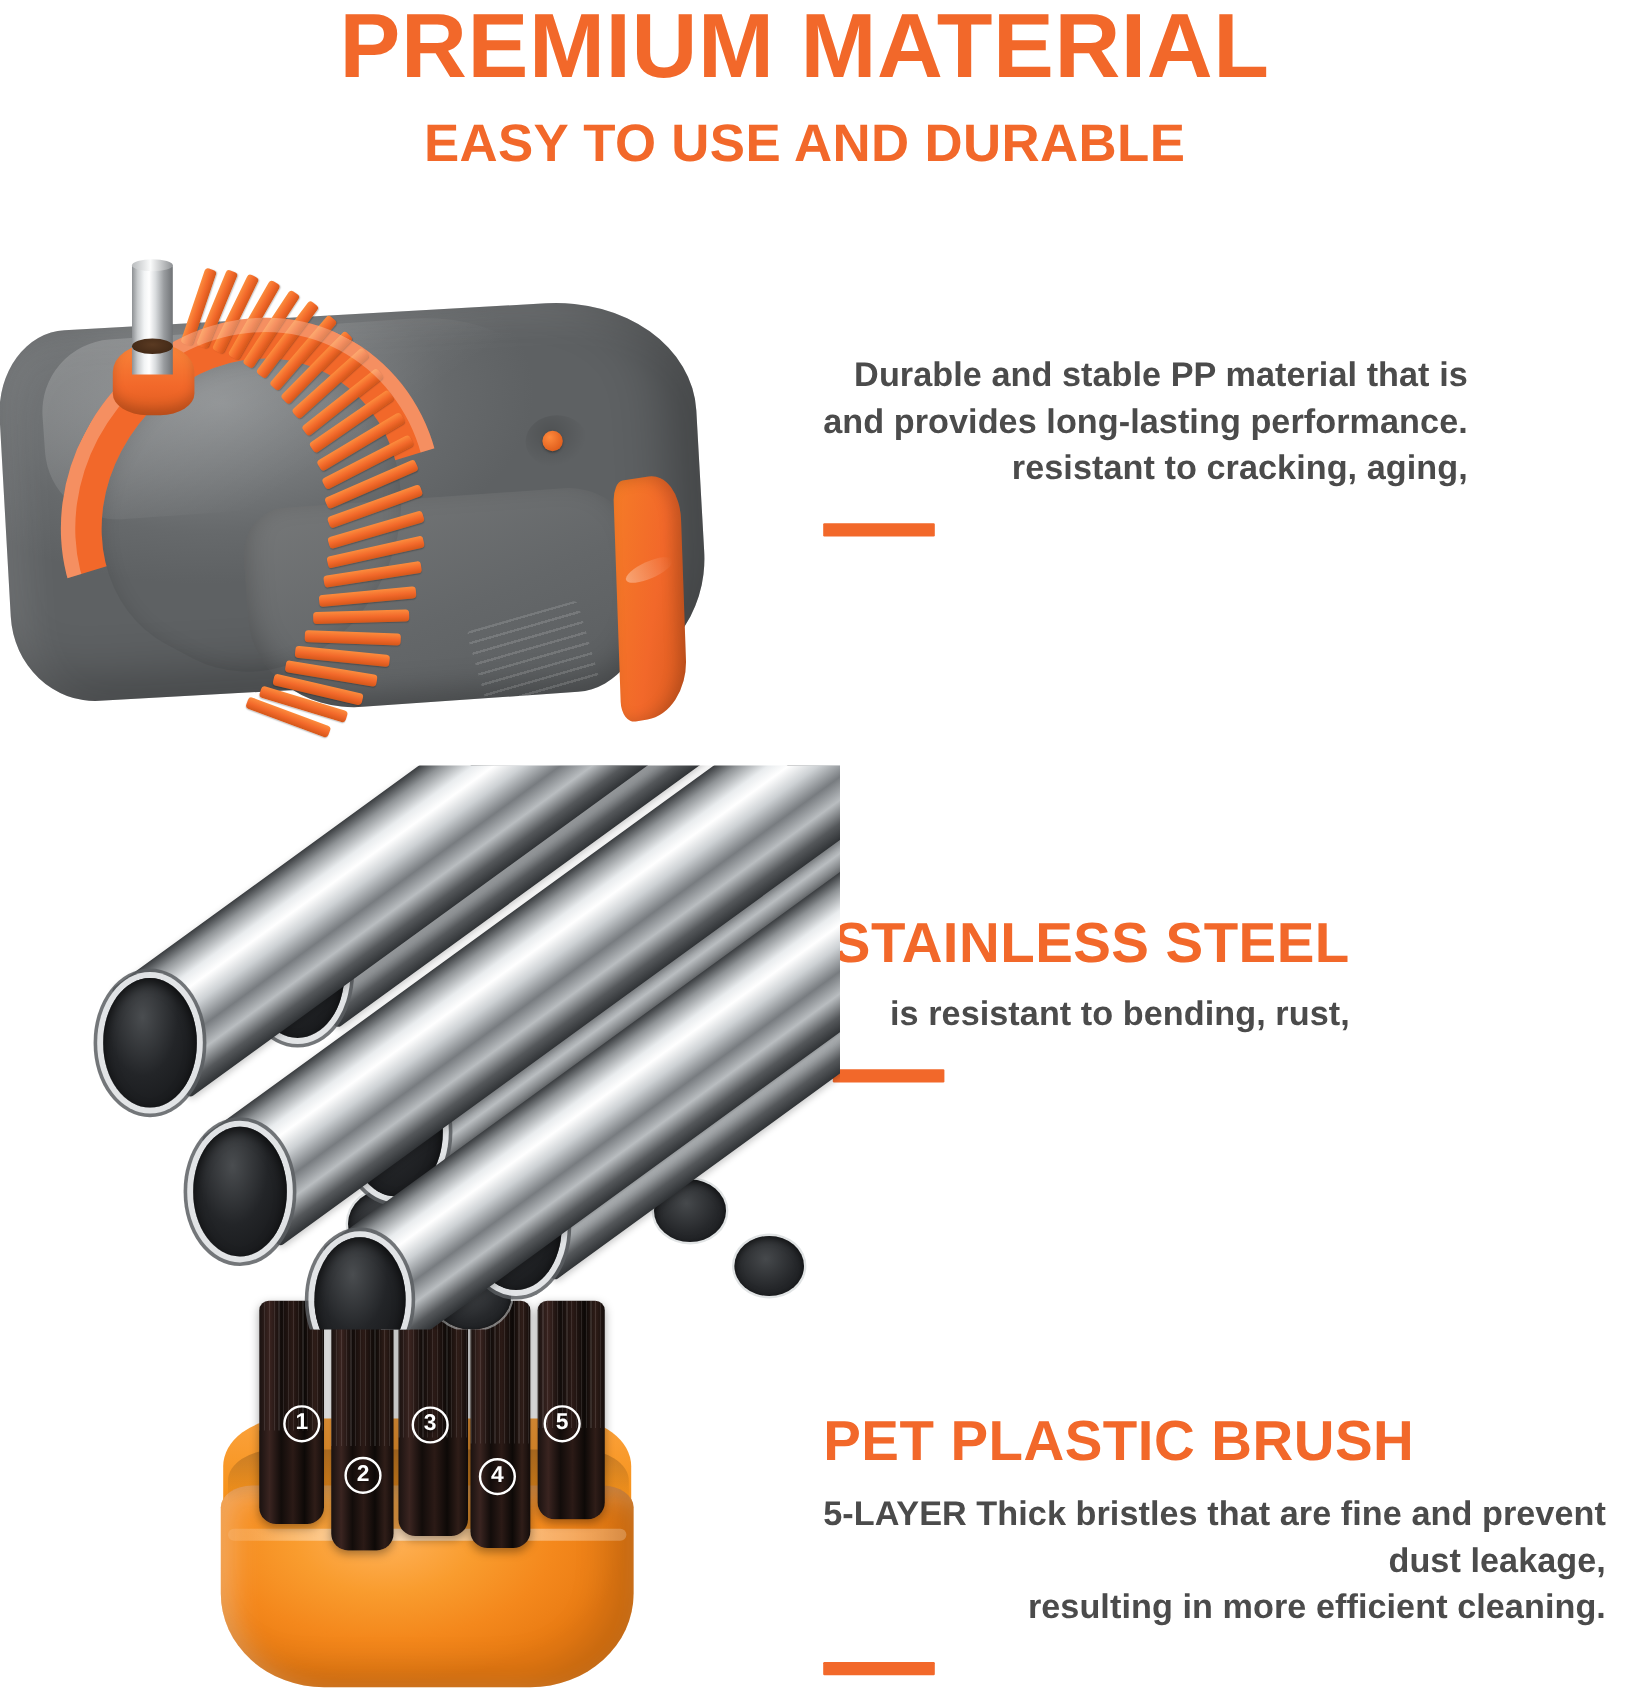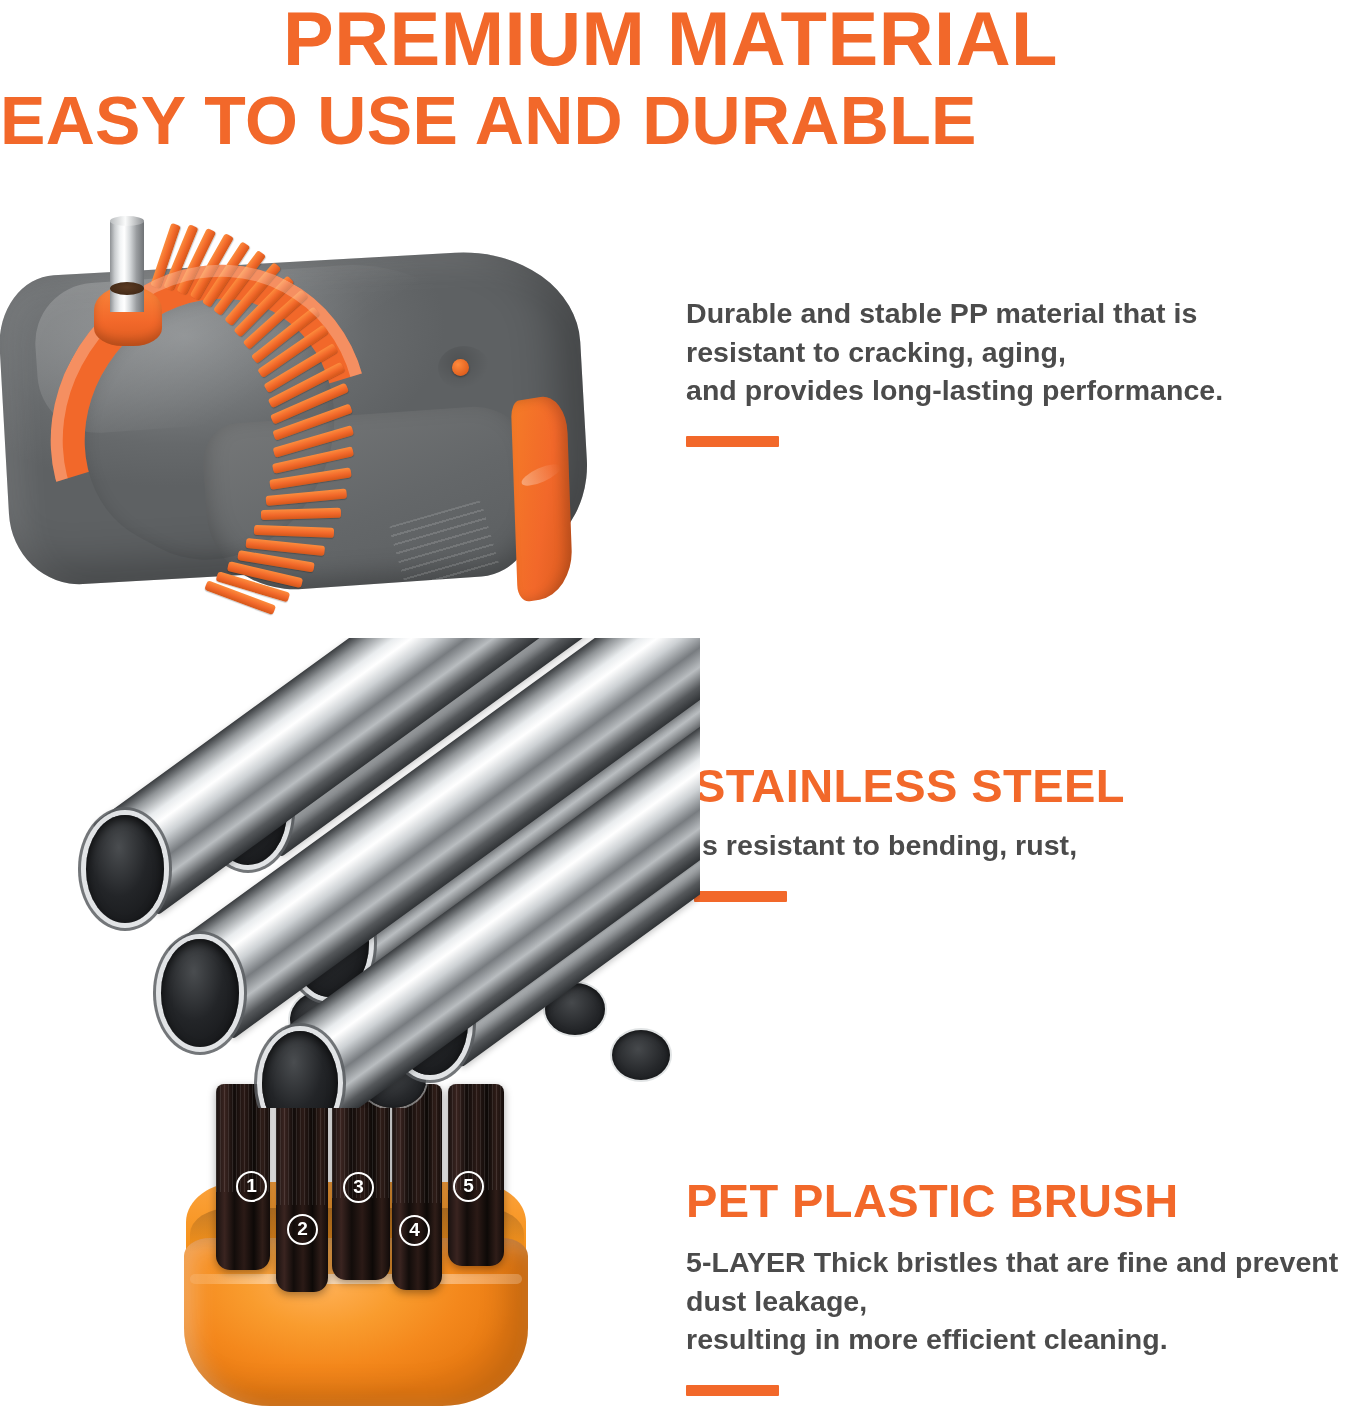--- a/index.html
+++ b/index.html
@@ -15,41 +15,41 @@
   
   .header { position:absolute; left:0; top:0; width:1371px; height:178px; }
   .header-title {
     position:absolute; left:0; top:-4px; width:1341px;
     text-align:center;
     font-size:76px; font-weight:bold; letter-spacing:0.5px;
     color:#F2682A; line-height:86px; white-space:nowrap;
   }
   .header-subtitle {
     position:absolute; left:0; top:84px; width:1341px;
-    text-align:left;
-    font-size:68px; font-weight:bold; letter-spacing:0.3px;
+    text-align:center;
+    font-size:44px; font-weight:bold; letter-spacing:0.3px;
     color:#F2682A; line-height:72px; white-space:nowrap;
   }
 
   
   .feature-row { position:absolute; left:0; width:1371px; }
   #row-1 { top:186px; height:440px; }
   #row-2 { top:626px; height:470px; }
   #row-3 { top:1096px; height:319px; }
 
   .media { position:absolute; left:0; top:0; }
   .copy  { position:absolute; }
 
   .feature-title {
     font-size:47px; font-weight:bold; color:#F2682A;
     line-height:56px; letter-spacing:0.4px; white-space:nowrap;
   }
   .feature-body {
     font-size:28.5px; font-weight:bold; color:#4B4B4B;
-    line-height:38.5px; letter-spacing:0.05px; white-space:nowrap;
+    line-height:38.5px; letter-spacing:0.05px; white-space:nowrap;text-align:right;
   }
   .accent-bar {
     width:93px; height:11px; background:#F2682A; border-radius:1px;
   }
 
   #copy-1 { left:686px; top:108px; }
   #copy-1 .feature-title { margin-bottom:12px; }
   #copy-1 .accent-bar { margin-top:26px; }
 
   #copy-2 { left:694px; top:132px; }
@@ -299,22 +299,22 @@
 
         <div class="collar"></div>
         <div class="pole"></div>
         <div class="pole-cap"></div>
         <div class="collar-mouth"></div>
       </div>
     </div>
 
     <div class="copy" id="copy-1">
       <div class="feature-body">Durable and stable PP material that is</div>
+      <div class="feature-body">and provides long-lasting performance.</div>
       <div class="feature-body">resistant to cracking, aging,</div>
-      <div class="feature-body">and provides long-lasting performance.</div>
       <div class="accent-bar"></div>
     </div>
   </div>
 
   <div class="feature-row" id="row-2">
 
     <div class="media" id="img-pipes">
       <div class="pipes-stage" id="pipes-stage">
           <div class="pipe" style="left: 248px; top: 118px; width: 640px; height: 112px; transform: rotate(-36deg); z-index: 10;"></div>
           <div class="pipe-mouth" style="width: 78.4px; height: 107.52px; left: 208.85px; top: 119.064px; z-index: 10;"></div>

